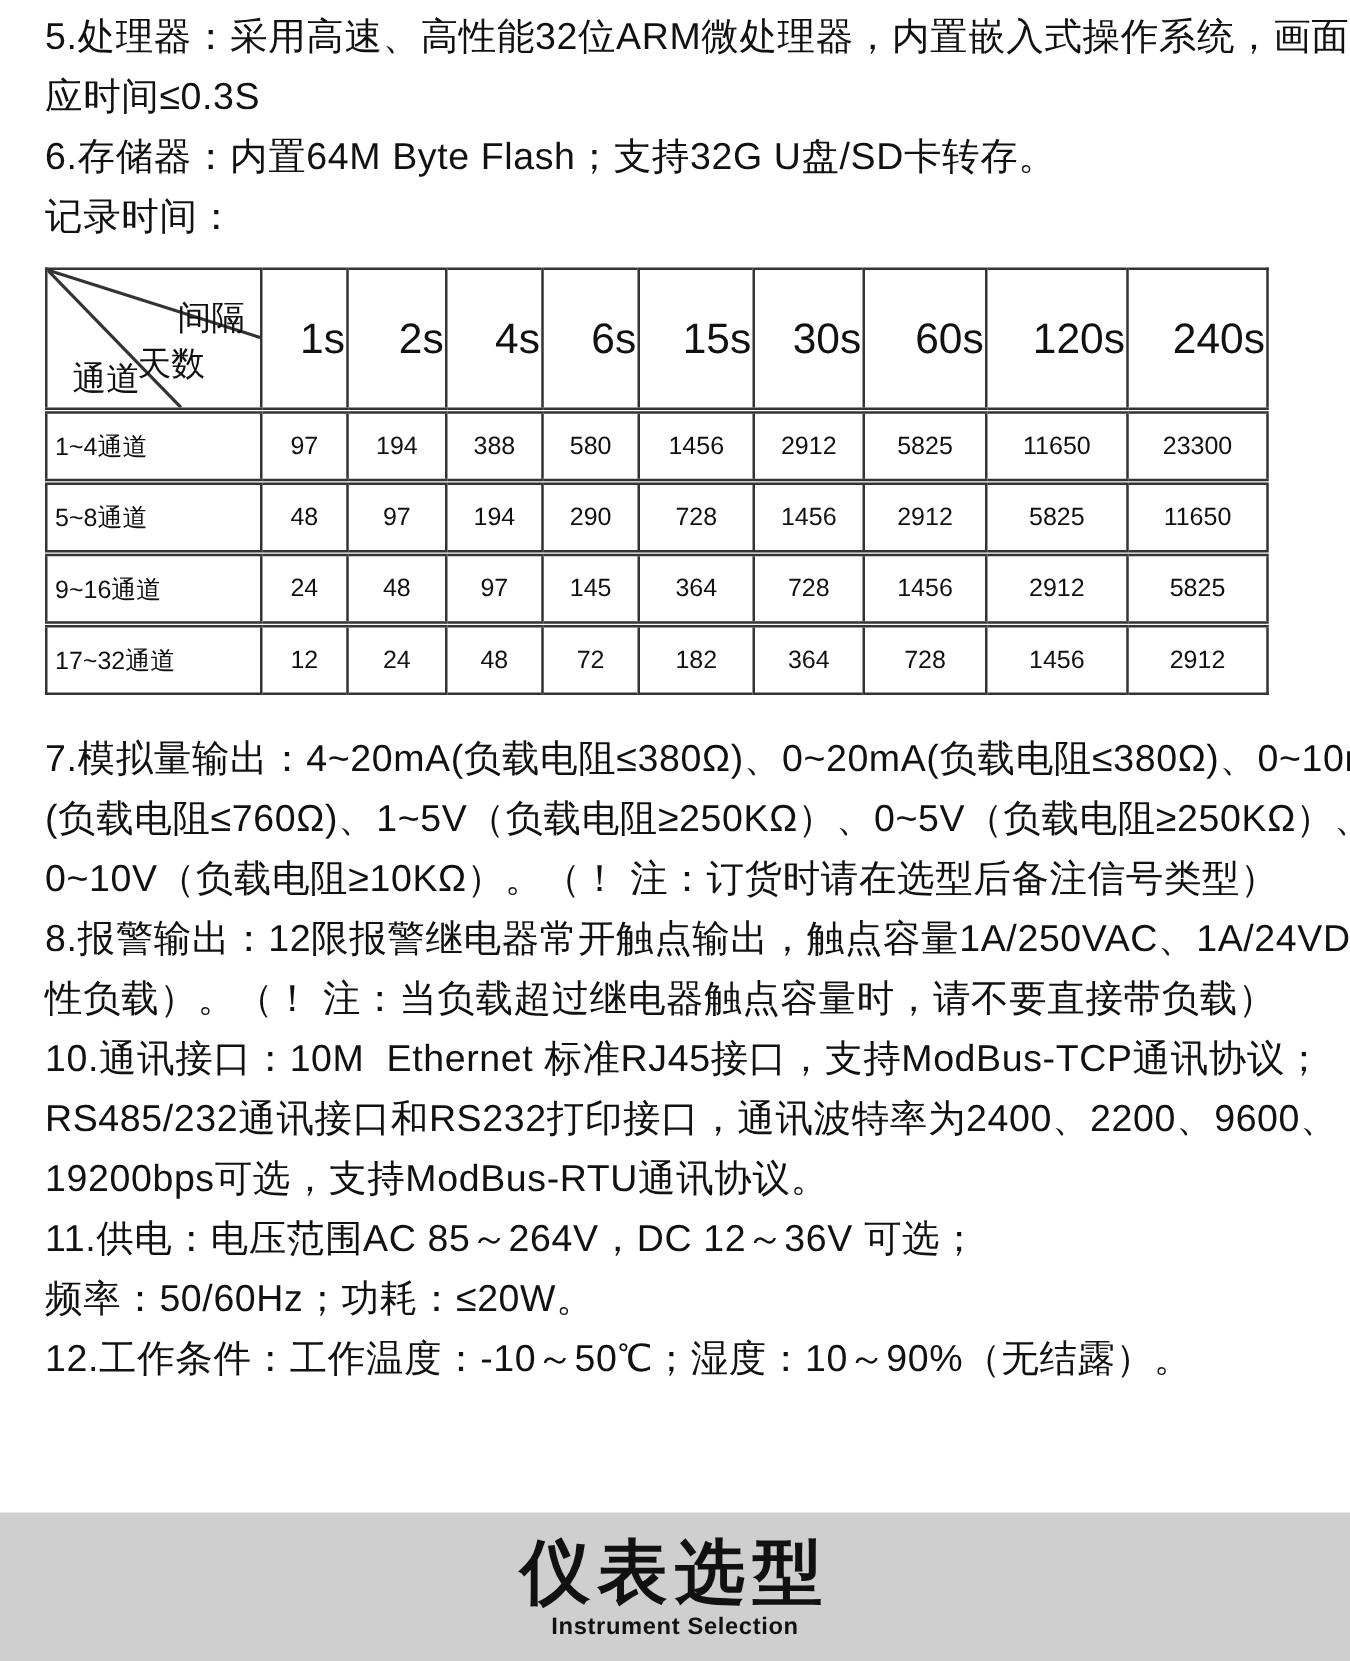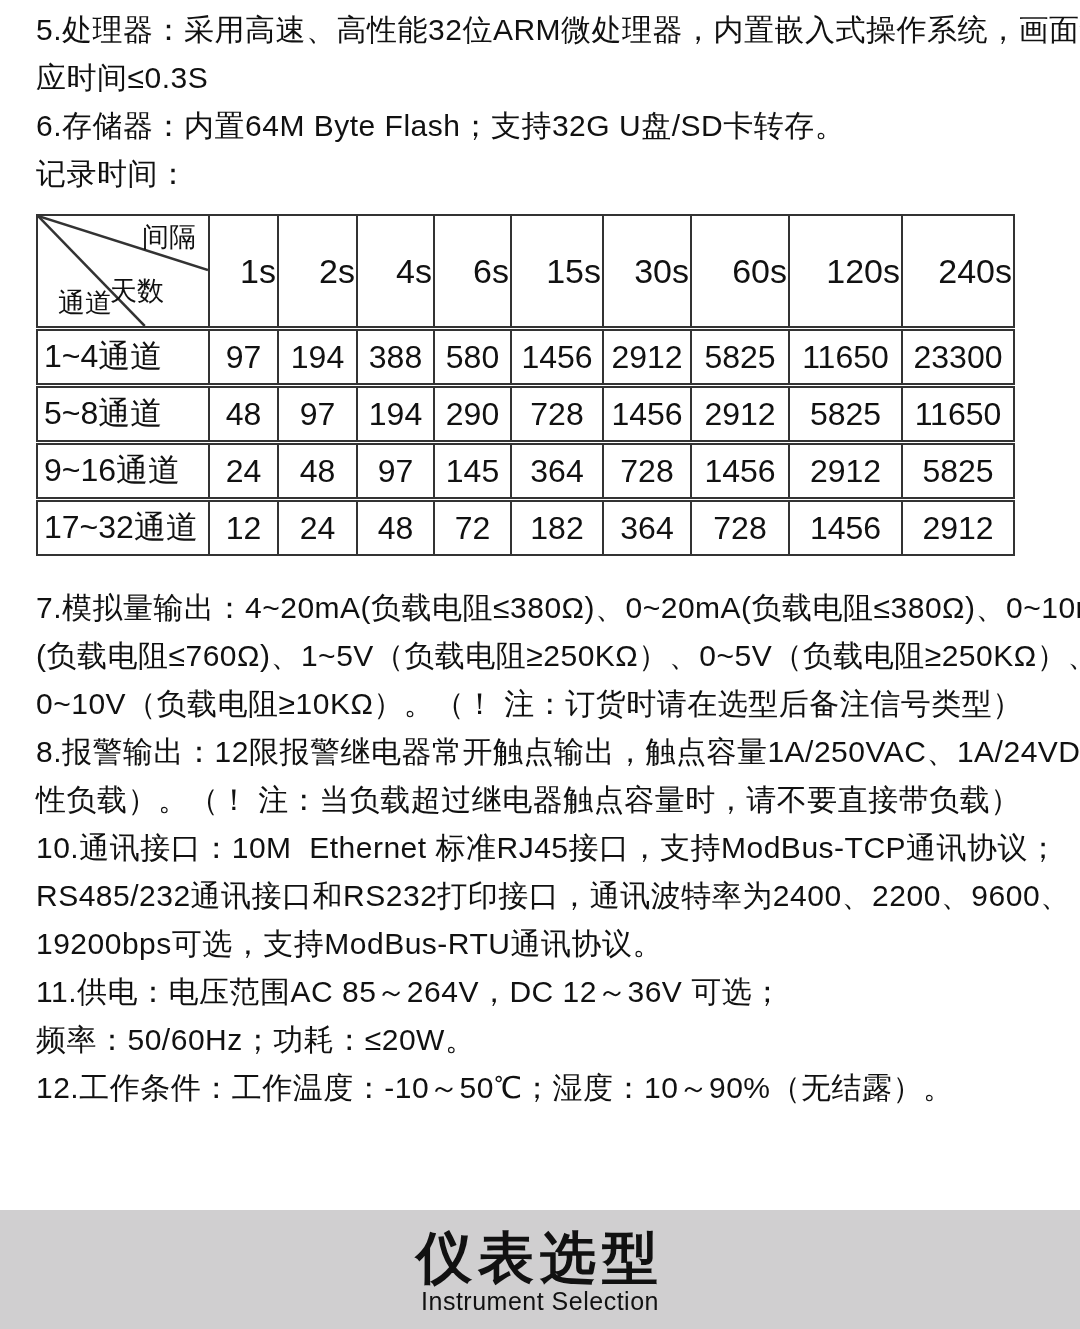--- a/index.html
+++ b/index.html
@@ -27,42 +27,42 @@
   #rec-table col.c6{width:88px}
   #rec-table col.c7{width:98px}
   #rec-table col.c8{width:113px}
   #rec-table col.c9{width:112px}
   #rec-table td{border-left:2px solid #333;vertical-align:middle;}
   #rec-table td:first-child{border-left:none;}
   .head-row td{height:108px;}
   .hcell{font-size:34px;text-align:right;}
   .drow td{
     height:50px;border-top:5px double #333;
-    font-size:32px;text-align:center;
+    font-size:20px;text-align:center;
   }
   .rlabel{text-align:left !important;padding-left:6px;font-size:31px;white-space:nowrap;}
   .corner{position:relative;padding:0;}
   .corner svg{position:absolute;left:0;top:0;width:100%;height:100%;display:block;}
   .corner span{position:absolute;font-size:27px;line-height:30px;}
-  .c-tr{top:6px;right:12px;text-align:center;}
+  .c-tr{top:23px;right:12px;text-align:center;}
   .c-mid{top:60px;left:72px;}
   .c-bl{bottom:8px;left:20px;}
   
   #details{margin-top:28px;}
   
   .banner{
     position:absolute;left:0;top:1165px;width:1080px;height:128px;
     text-align:center;
     margin-top:45px;
   }
   .banner-title{
     font-size:56px;font-weight:600;letter-spacing:6px;
     padding-top:18px;line-height:60px;
   }
-  .banner-subtitle{font-size:25px;font-weight:400;line-height:27px;letter-spacing:0.5px;}
+  .banner-subtitle{font-size:19px;font-weight:700;line-height:27px;letter-spacing:0.5px;}
 </style>
 </head>
 <body>
 
 <div class="content">
 
   <div id="intro" class="textblock">
       <div class="line">5.处理器：采用高速、高性能32位ARM微处理器，内置嵌入式操作系统，画面切换响</div>
       <div class="line">应时间≤0.3S</div>
       <div class="line">6.存储器：内置64M Byte Flash；支持32G U盘/SD卡转存。</div>

